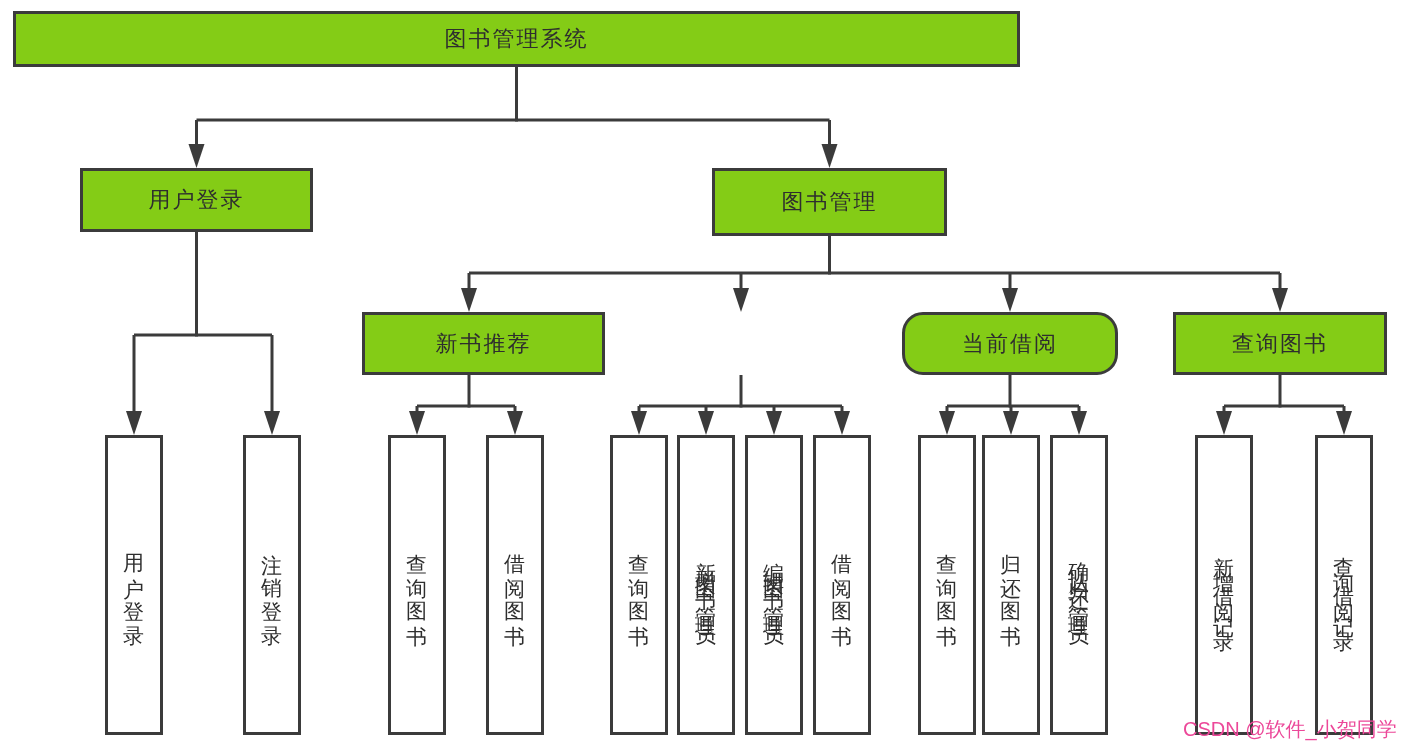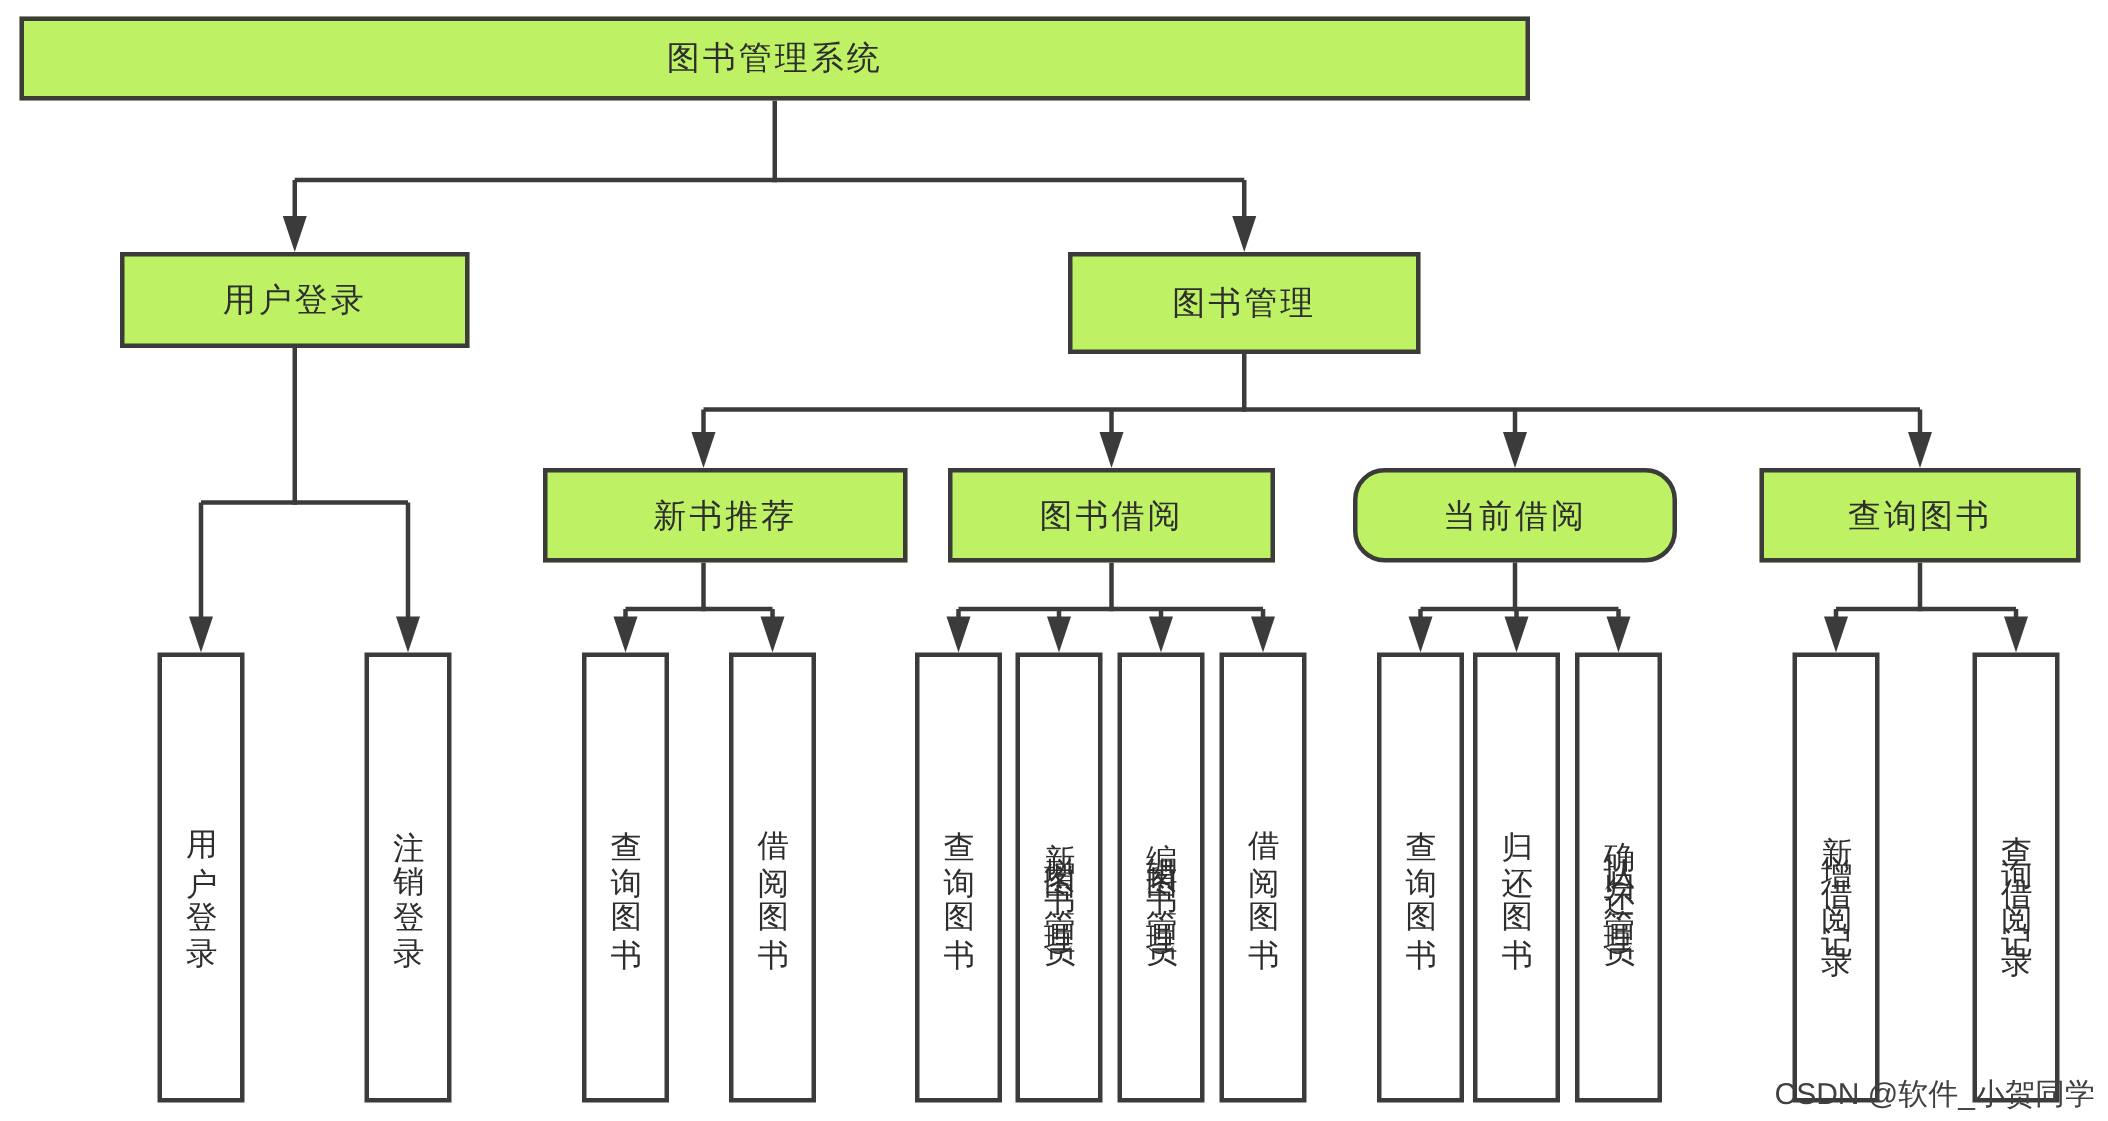--- a/index.html
+++ b/index.html
@@ -19,21 +19,21 @@
   .connectors {
     position: absolute;
     left: 0;
     top: 0;
     pointer-events: none;
   }
   .node {
     position: absolute;
     box-sizing: border-box;
     border: 3px solid #3b3b3b;
-    background: #bef264;
+    background: #84cc16;
     display: flex;
     align-items: center;
     justify-content: center;
     font-size: 22px;
     letter-spacing: 2px;
     white-space: nowrap;
   }
   .leaf {
     position: absolute;
     box-sizing: border-box;
@@ -54,21 +54,21 @@
     white-space: nowrap;
   }
   .ls4 > span { letter-spacing: 24px; }
   .ls6 > span { letter-spacing: 15px; }
   .ls9 > span { letter-spacing: 9px; }
   .watermark {
     position: absolute;
     top: 716px;
     left: 1183px;
     font-size: 20px;
-    color: #404040;
+    color: #ec4899;
     white-space: nowrap;
     z-index: 5;
   }
 </style>
 </head>
 <body>
 
 <div class="canvas">
 
   <svg class="connectors" width="1405" height="747" viewBox="0 0 1405 747">
@@ -135,21 +135,20 @@
       <polygon points="1336,411 1352,411 1344,435"></polygon>
     </g>
   </svg>
 
   <div class="node" style="left:13px; top:11px; width:1007px; height:56px;">图书管理系统</div>
 
   <div class="node" style="left:80px; top:168px; width:233px; height:64px;">用户登录</div>
   <div class="node" style="left:712px; top:168px; width:235px; height:68px;text-align:center;">图书管理</div>
 
   <div class="node" style="left:362px; top:312px; width:243px; height:63px;">新书推荐</div>
-  <div class="node" style="left:632px; top:312px; width:218px; height:63px;">图书借阅</div>
   <div class="node" style="left:902px; top:312px; width:216px; height:63px;border-radius:21px;">当前借阅</div>
   <div class="node" style="left:1173px; top:312px; width:214px; height:63px;">查询图书</div>
 
   <div class="leaf ls4" style="left:105px;">
       <span>用户登录</span>
     </div>
   <div class="leaf ls4" style="left:243px;">
       <span>注销登录</span>
     </div>
   <div class="leaf ls4" style="left:388px;">

